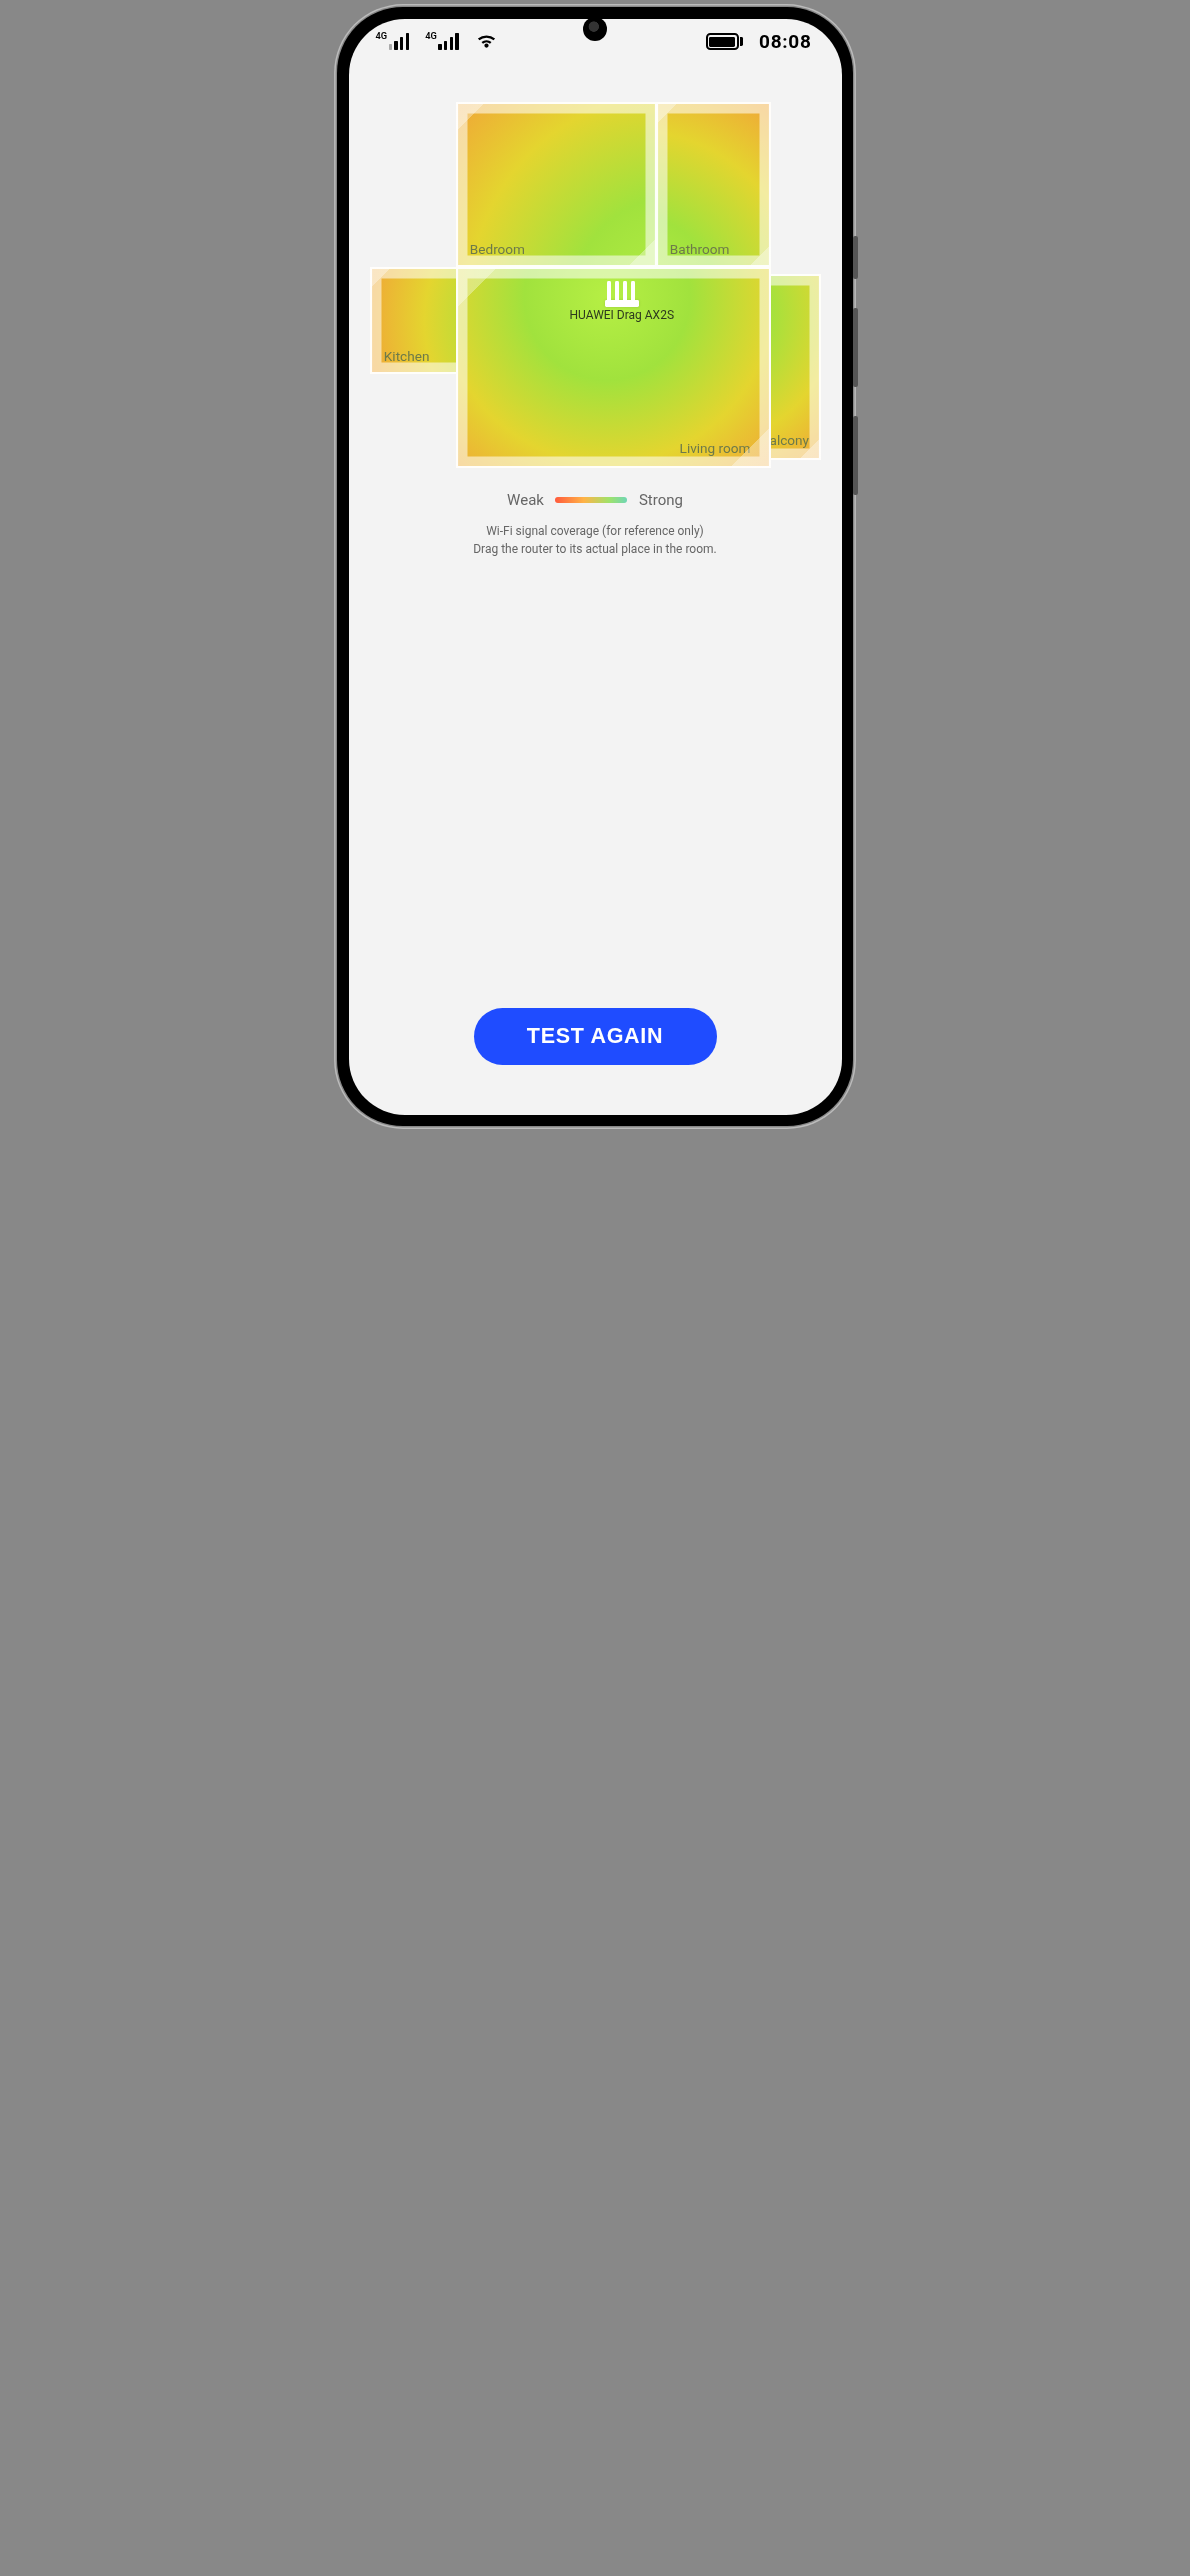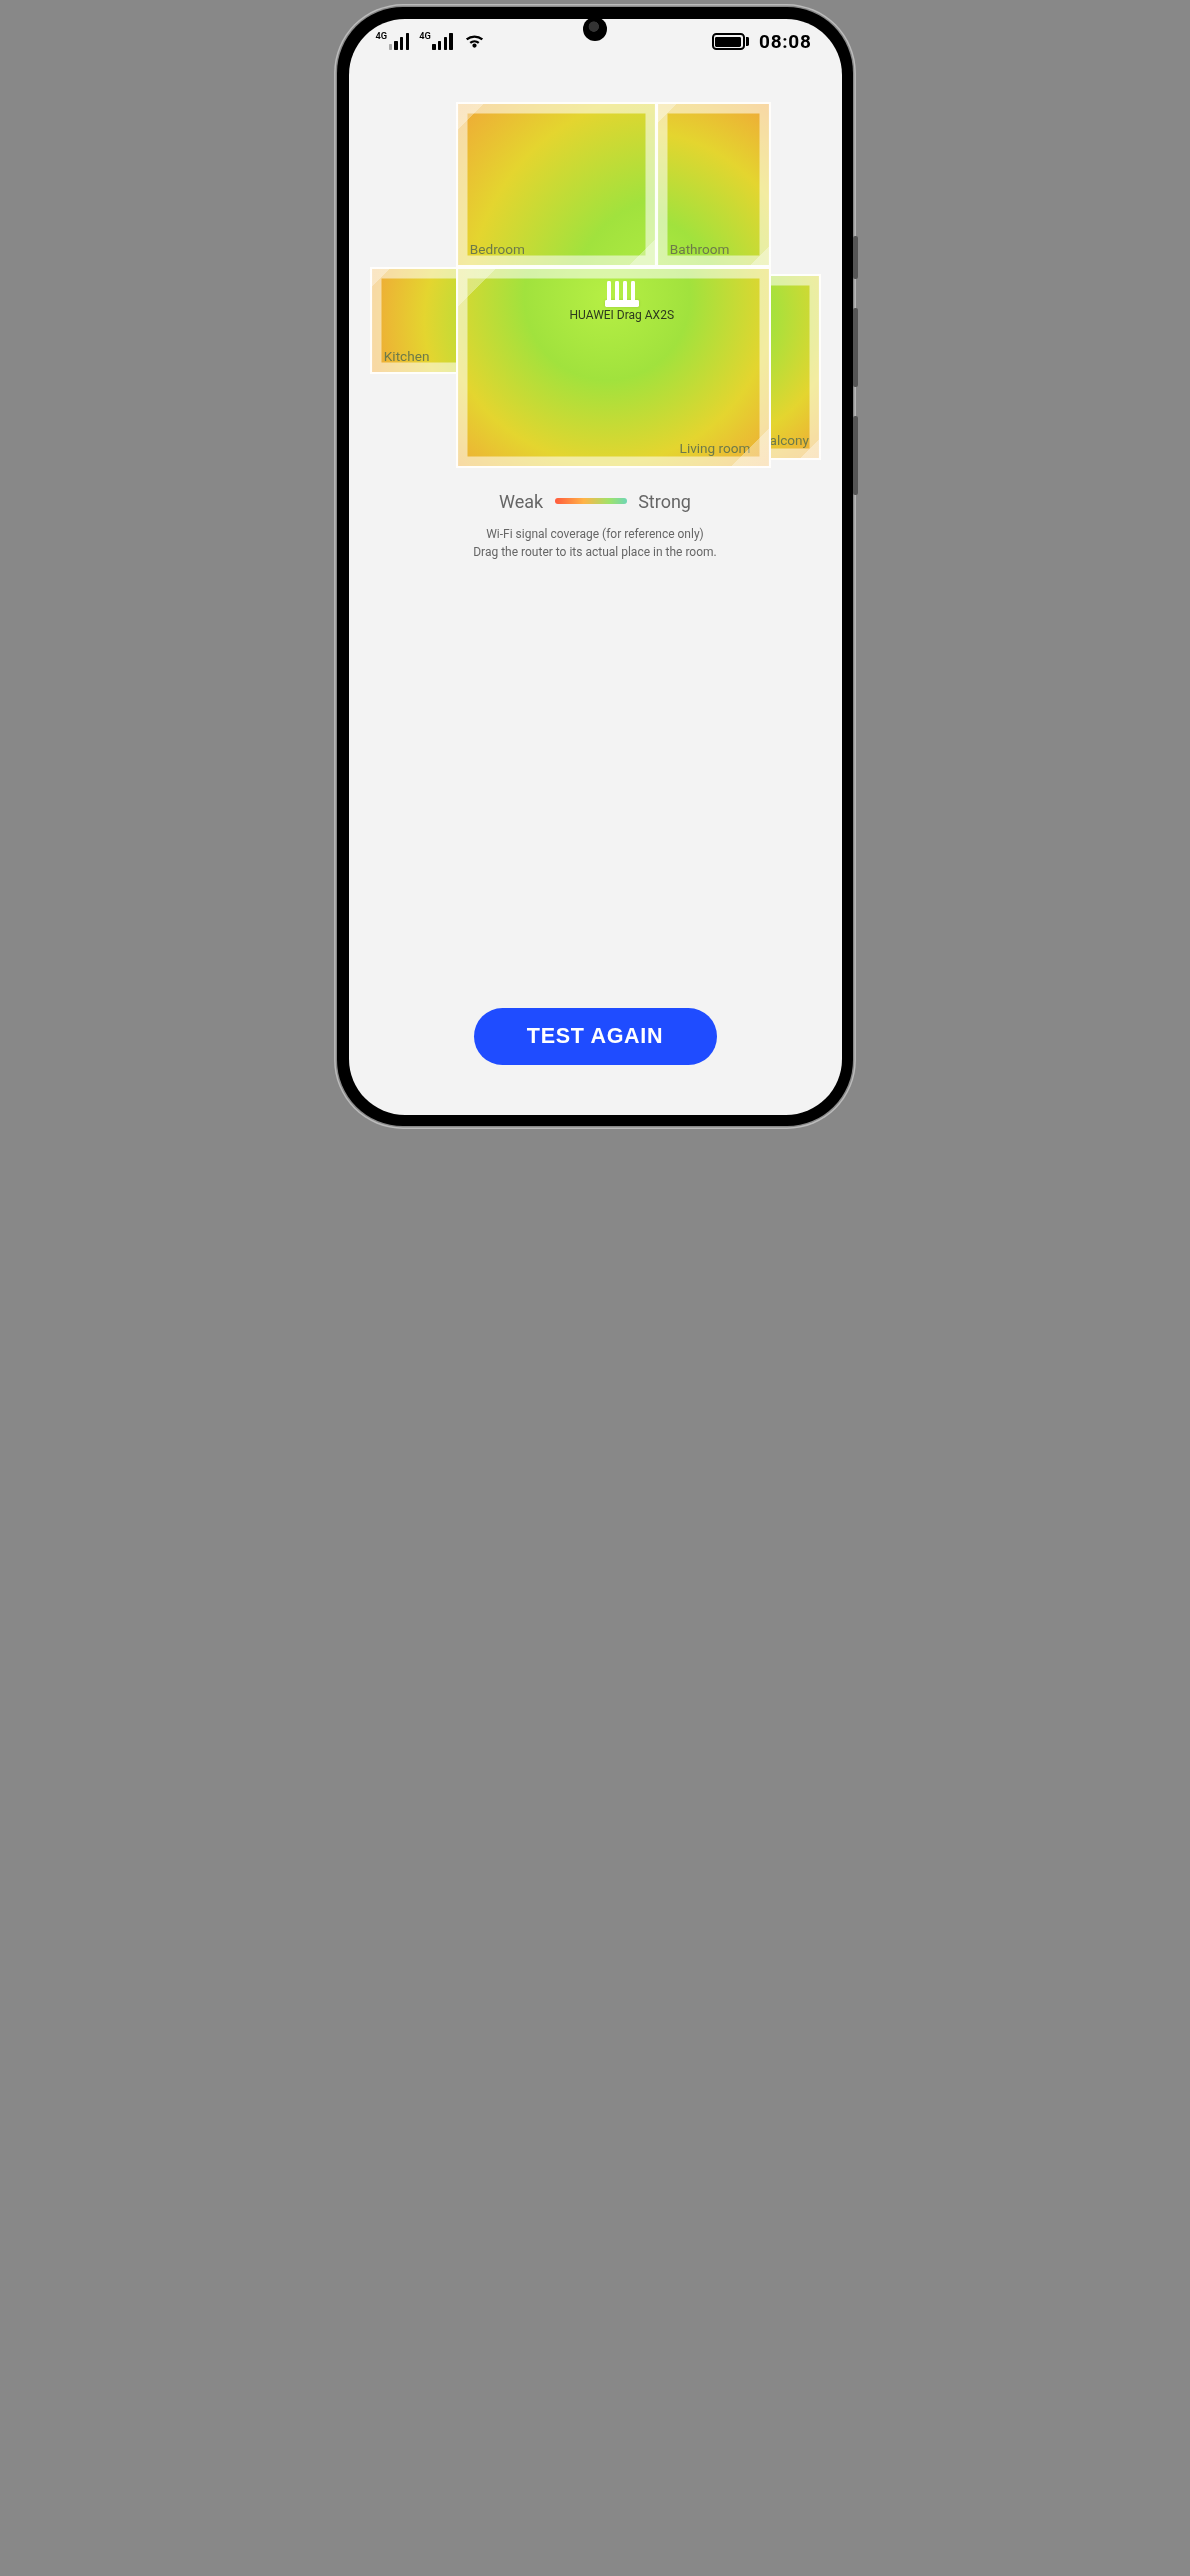--- a/index.html
+++ b/index.html
@@ -46,21 +46,21 @@
     z-index: 50;
   }
 
   
   .status-bar {
     height: 43px;
     display:flex; justify-content:space-between; align-items:center;
     padding: 2.9px 30px 0;
     color:#000;
   }
-  .status-left, .status-right { display:flex; align-items:center; gap:10px; }
+  .status-left, .status-right { display:flex; align-items:center; gap:16px; }
   .sig-group{display:flex;align-items:flex-end;gap:2.9px;position:relative;}
   .sig-label{font-size:9.3px;font-weight:600;position:absolute;top:-2.9px;left:-13px;}
   .sig-bars{display:flex;align-items:flex-end;gap:2.1px;}
   .sig-bars span{width:3.6px;background:#000;border-radius:0.7px;}
   .sb1{height:5.7px;} .sb2{height:9.3px;} .sb3{height:13px;} .sb4{height:16.5px;}
   .sig-bars.faded span:nth-child(1),.sig-bars.faded span:nth-child(2){opacity:1;}
   .sig-bars.faded span:nth-child(1){opacity:.3;}
   .wifi-icon svg{display:block;}
   .battery{display:flex;align-items:center;gap:1.4px;}
   .battery-body{width:33px;height:17px;border:2.1px solid #000;border-radius:4.3px;padding:1.4px;}
@@ -124,21 +124,21 @@
   .router-name{font-size:12px;color:#2d3a1e;white-space:nowrap;}
 
   
   .edit-link{
     margin-top:44px;text-align:center;
     color:#0a66ff;font-size:21.5px;font-weight:600;letter-spacing:0.7px;
     cursor:pointer;
   }
   .legend-row{
     margin-top:24px;display:flex;align-items:center;justify-content:center;gap:11.5px;
-    color:#666;font-size:18px;
+    color:#666;font-size:15px;
   }
   .legend-bar{
     width:72px;height:5.7px;border-radius:2.9px;
     background:linear-gradient(90deg,#ff5a3c 0%,#ffb347 40%,#9fe26a 75%,#6fd6b4 100%);
   }
   .info-text{
     margin-top:13px;text-align:center;color:#666;font-size:12px;line-height:1.55;
     padding:0 29px;
   }
 

